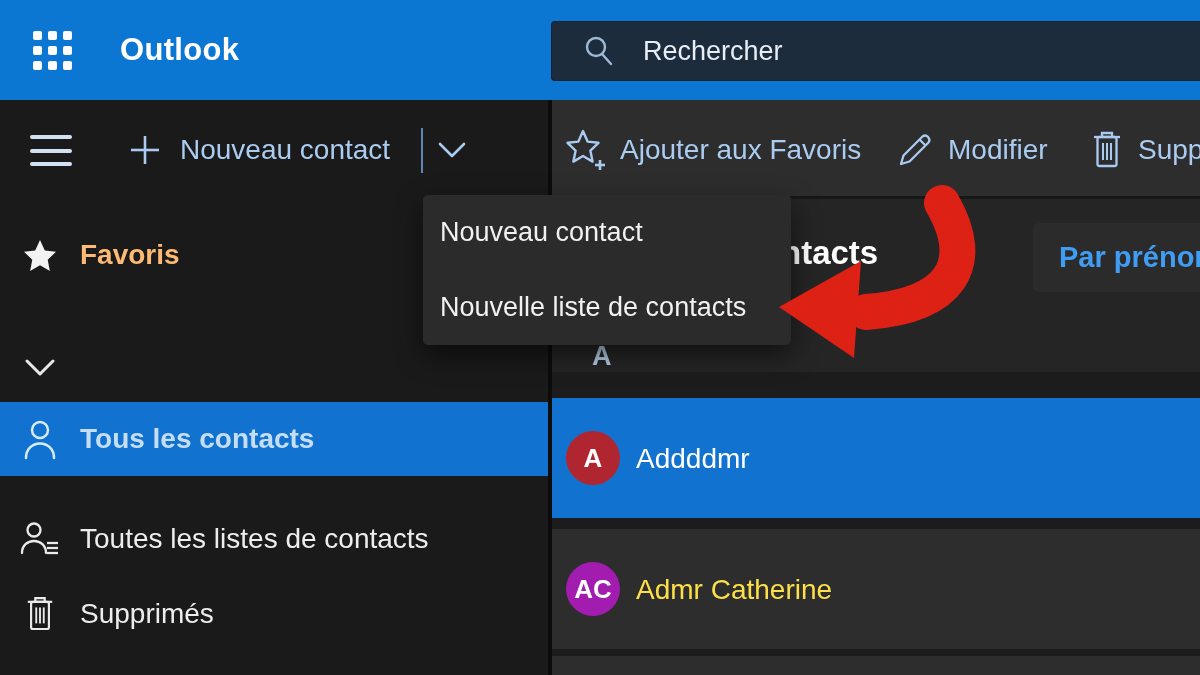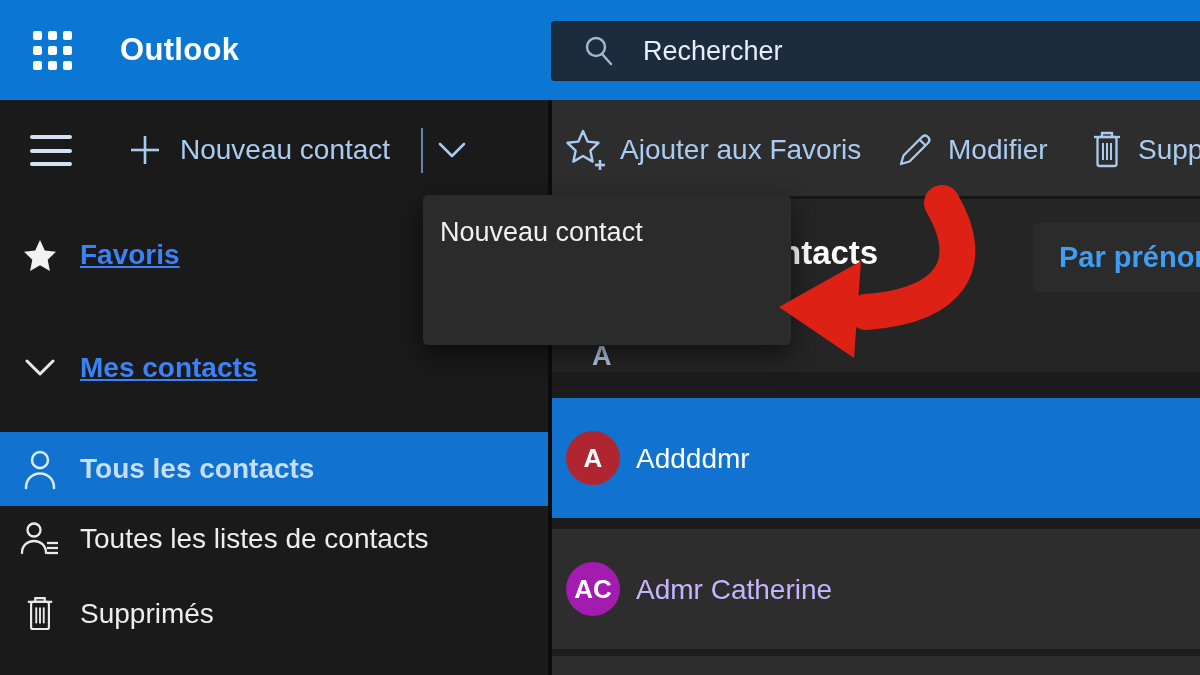--- a/index.html
+++ b/index.html
@@ -48,38 +48,38 @@
   .dropdown{left:423px;top:195px;width:368px;height:150px;background:#2b2b2b;
     border-radius:5px;z-index:30;box-shadow:0 10px 26px rgba(0,0,0,.55);
     display:flex;flex-direction:column;}
   .dropdown .item{height:75px;display:flex;align-items:center;padding-left:17px;
     color:#f1f1f1;font-size:27px;cursor:pointer;white-space:nowrap;}
 
   
   .side-item{left:0;width:548px;display:flex;align-items:center;cursor:pointer;}
   .side-icon{width:80px;display:flex;justify-content:center;flex:0 0 80px;}
   .side-label{font-size:28px;color:#ededed;white-space:nowrap;}
-  .side-label.bold{font-weight:bold;color:#3b82f6;text-decoration:underline;}
+  .side-label.bold{font-weight:bold;color:#fdba74;}
   .side-selected{background:#1173cf;}
   .side-selected .side-label{color:#c6ddf6;font-weight:bold;}
 
   
   .main-title{left:737px;top:234px;font-size:33px;font-weight:bold;color:#ffffff;z-index:5;}
   .sort-btn{left:1033px;top:223px;width:205px;height:69px;background:#2b2b2b;border-radius:6px;
     display:flex;align-items:center;padding-left:26px;box-sizing:border-box;cursor:pointer;z-index:4;}
   .sort-btn span{color:#3f9df3;font-size:29px;font-weight:bold;white-space:nowrap;}
   .section-letter{left:592px;top:341px;font-size:27px;font-weight:bold;color:#b7cfe9;z-index:2;}
   .band{left:552px;width:648px;background:#1c1c1c;}
   .contact-row{left:552px;width:648px;height:120px;background:#2d2d2d;display:flex;
     align-items:center;padding-left:14px;box-sizing:border-box;cursor:pointer;}
   .contact-row.selected{background:#1173cf;}
   .avatar{width:54px;height:54px;border-radius:50%;display:flex;align-items:center;
     justify-content:center;color:#ffffff;font-weight:bold;font-size:26px;flex:0 0 54px;}
   .c-text{margin-left:16px;display:flex;flex-direction:row;}
-  .c-name{font-size:28px;color:#c4b5fd;line-height:37px;white-space:nowrap;}
+  .c-name{font-size:28px;color:#fde047;line-height:37px;white-space:nowrap;}
   .c-phone{font-size:25px;color:#cfcfcf;line-height:32px;white-space:nowrap;}
   .contact-row.selected .c-name{color:#ffffff;}
   .contact-row.selected .c-phone{color:#ddebf9;}
 
   .arrow-overlay{left:0;top:0;width:1200px;height:675px;z-index:40;pointer-events:none;}
 </style>
 </head>
 <body>
 
 <div class="abs sidebar-bg"></div>
@@ -166,24 +166,23 @@
   </span>
   <span class="side-label bold">Favoris</span>
 </div>
 
 <div class="abs side-item" style="top:338px;height:60px;">
   <span class="side-icon">
     <svg width="30" height="18" viewBox="0 0 30 18">
       <polyline points="2,2 15,15 28,2" fill="none" stroke="#e8e8e8" stroke-width="3" stroke-linecap="round" stroke-linejoin="round"></polyline>
     </svg>
   </span>
-  <span class="side-label bold">Mes contacts</span>
-</div>
-
-<div class="abs side-item side-selected" style="top:432px;height:74px;">
+</div>
+
+<div class="abs side-item side-selected" style="top:402px;height:74px;">
   <span class="side-icon">
     <svg width="32" height="42" viewBox="0 0 32 42">
       <circle cx="16" cy="12" r="8" fill="none" stroke="#d9eafb" stroke-width="2.5"></circle>
       <path d="M2 40 c0-9 6.3-14.5 14-14.5 s14 5.5 14 14.5" fill="none" stroke="#d9eafb" stroke-width="2.5" stroke-linecap="round"></path>
     </svg>
   </span>
   <span class="side-label">Tous les contacts</span>
 </div>
 
 <div class="abs side-item" style="top:507px;height:64px;">
@@ -241,18 +240,19 @@
   <div class="c-text">
     <span class="c-name">Admr Catherine</span>
   </div>
 </div>
 
 <div class="abs band" style="top:649px;height:7px;"></div>
 <div class="abs contact-row" style="top:656px;height:19px;"></div>
 
 <div class="abs dropdown">
   <div class="item">Nouveau contact</div>
+  <div class="item">Nouvelle liste de contacts</div>
 </div>
 
 <svg class="abs arrow-overlay" viewBox="0 0 1200 675">
   <path d="M 942 203 C 978 265 950 306 866 312" fill="none" stroke-width="36" stroke-linecap="round" stroke="#dd2115"></path>
   <polygon points="779,307 861,261 854,358" fill="#dd2115"></polygon>
 </svg>
 
 </body></html>

